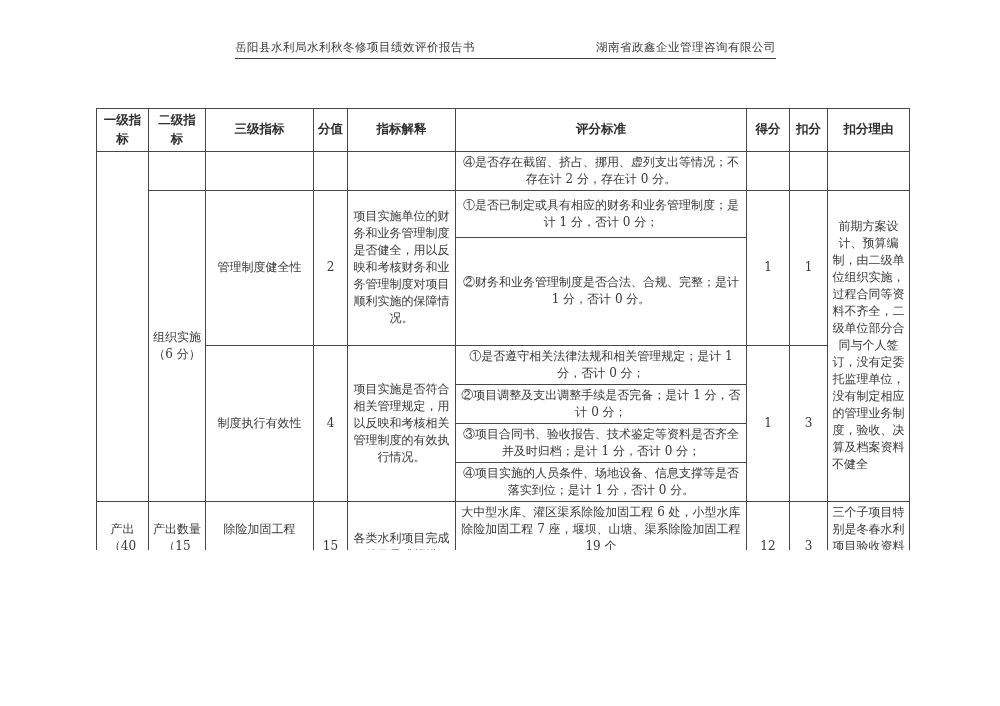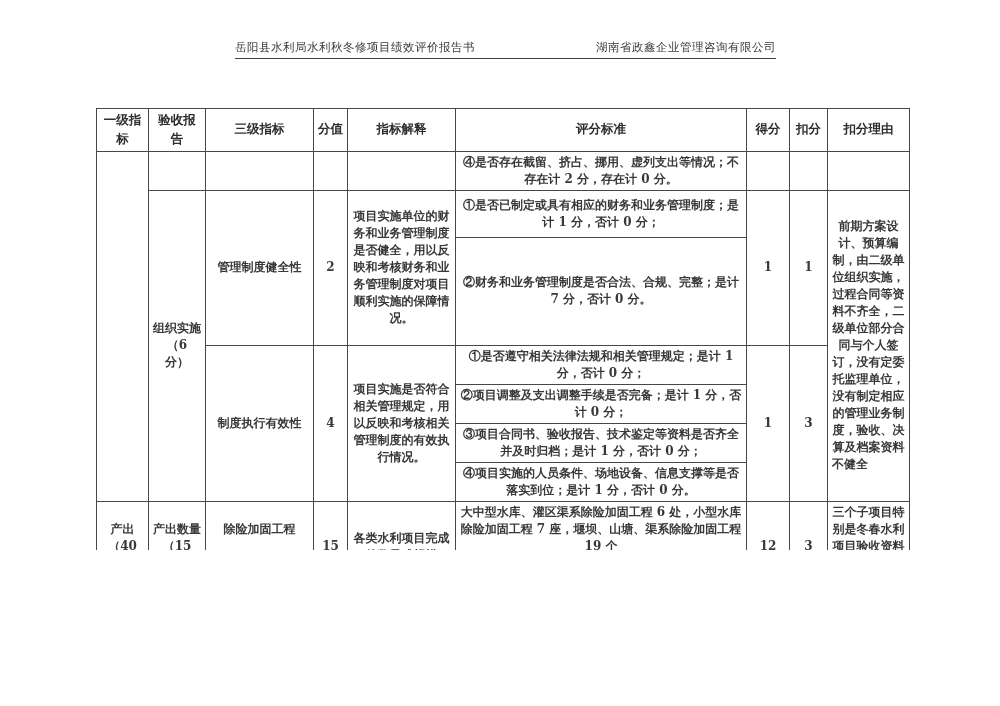--- a/index.html
+++ b/index.html
@@ -29,21 +29,21 @@
     border-collapse:collapse;
     table-layout:fixed;
   }
   table.eval td,table.eval th{
     border:1px solid #474747;
     padding:2px 4px;
     vertical-align:middle;
     font-size:12px;
     line-height:1.42;
     text-align:center;
-    font-weight:bold;
+    font-weight:normal;
     word-break:break-all;
     overflow:hidden;
   }
   table.eval th{
     font-size:12.5px;
     font-weight:bold;
     color:#2e2e2e;
     line-height:1.5;
   }
   td.explain{line-height:1.55;}
@@ -83,21 +83,21 @@
         <col style="width:108px">
         <col style="width:291px">
       <col style="width:43px">
         <col style="width:38px">
         <col style="width:82px">
     </colgroup>
 
     <tbody>
         <tr style="height:40px">
       <th>一级指标</th>
-      <th>验收报告</th>
+      <th>二级指标</th>
       <th>三级指标</th>
       <th>分值</th>
       <th>指标解释</th>
       <th>评分标准</th>
       <th>得分</th>
       <th>扣分</th>
       <th>扣分理由</th>
     </tr>
 
     <tr style="height:37px">
@@ -117,21 +117,21 @@
       <td rowspan="2">管理制度健全性</td>
       <td rowspan="2" class="num">2</td>
       <td rowspan="2" class="explain">项目实施单位的财务和业务管理制度是否健全，用以反映和考核财务和业务管理制度对项目顺利实施的保障情况。</td>
       <td>①是否已制定或具有相应的财务和业务管理制度；是计 1 分，否计 0 分；</td>
       <td rowspan="2" class="num">1</td>
       <td rowspan="2" class="num">1</td>
       <td rowspan="6" class="reason">前期方案设计、预算编制，由二级单位组织实施，过程合同等资料不齐全，二级单位部分合同与个人签订，没有定委托监理单位，没有制定相应的管理业务制度，验收、决算及档案资料不健全</td>
     </tr>
 
     <tr style="height:108px">
-      <td>②财务和业务管理制度是否合法、合规、完整；是计 7 分，否计 0 分。</td>
+      <td>②财务和业务管理制度是否合法、合规、完整；是计 1 分，否计 0 分。</td>
     </tr>
 
     <tr style="height:35px">
       <td rowspan="4">制度执行有效性</td>
       <td rowspan="4" class="num">4</td>
       <td rowspan="4" class="explain">项目实施是否符合相关管理规定，用以反映和考核相关管理制度的有效执行情况。</td>
       <td>①是否遵守相关法律法规和相关管理规定；是计 1 分，否计 0 分；</td>
       <td rowspan="4" class="num">1</td>
       <td rowspan="4" class="num">3</td>
     </tr>

